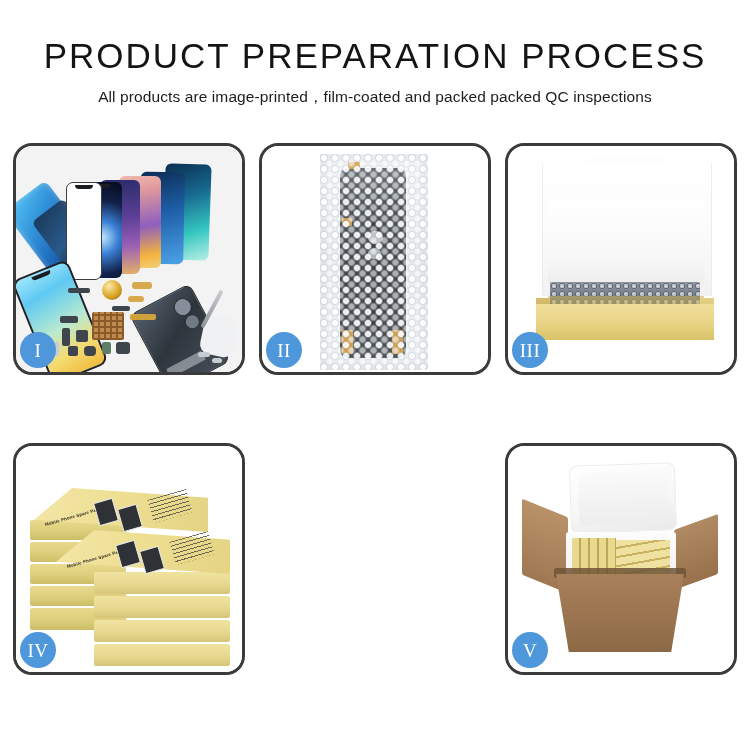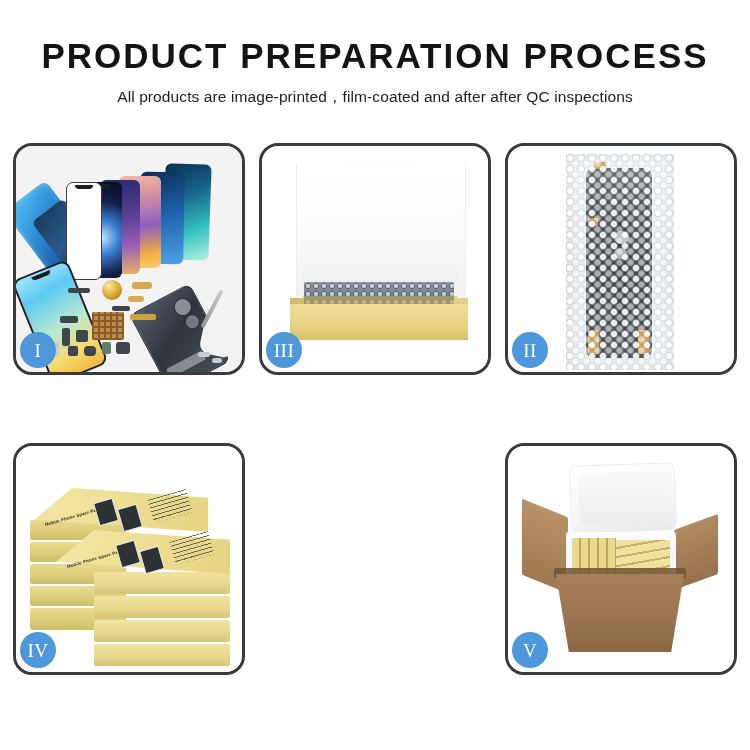--- a/index.html
+++ b/index.html
@@ -8,21 +8,21 @@
     background:#ffffff;
     font-family:"Liberation Sans","DejaVu Sans",sans-serif;
     overflow:hidden;
     position:relative;
   }
   .page{width:750px;height:750px;position:relative;}
 
   
   .header{position:absolute;left:0;top:38px;width:750px;text-align:center;}
   .title{
-    font-size:35px;font-weight:700;color:#141414;
+    font-size:35px;font-weight:400;color:#141414;
     letter-spacing:2.0px;line-height:1;
     font-family:"Liberation Sans","DejaVu Sans",sans-serif;
     white-space:nowrap;
   }
   .subtitle{
     margin-top:14px;font-size:15.5px;color:#1d1d1d;font-weight:400;
     letter-spacing:.1px;white-space:nowrap;
   }
 
   
@@ -210,21 +210,21 @@
   .c6-tape2{position:absolute;left:60px;top:146px;width:14px;height:16px;background:#a8855f;opacity:.8;}
   .c6-edge{position:absolute;left:96px;top:50px;width:2px;height:132px;background:#8a6c49;opacity:.5;}
 </style>
 </head>
 <body>
 
 <div class="page">
 
   <div class="header">
     <div class="title">PRODUCT PREPARATION PROCESS</div>
-    <div class="subtitle">All products are image-printed，film-coated and after after QC inspections</div>
+    <div class="subtitle">All products are image-printed，film-coated and packed packed QC inspections</div>
   </div>
 
   <div class="grid">
 
     <div class="row">
 
       <div class="panel">
         <div class="scene p1">
           <div class="blue-tilt"></div>
           <div class="blue-tilt2"></div>
@@ -269,52 +269,52 @@
           <div class="prt" style="left:100px;top:196px;width:14px;height:12px;border-radius:3px;"></div>
           <div class="prt gold" style="left:114px;top:168px;width:26px;height:6px;"></div>
           <div class="prt" style="left:96px;top:160px;width:18px;height:5px;"></div>
           <div class="prt lt" style="left:182px;top:206px;width:12px;height:5px;border-radius:3px;"></div>
           <div class="prt lt" style="left:196px;top:212px;width:10px;height:5px;border-radius:3px;"></div>
         </div>
         <div class="badge">I</div>
       </div>
 
       <div class="panel">
-        <div class="scene p3">
-          <div class="b3-lidtab"></div>
-          <div class="b3-lidback"></div>
-          <div class="b3-foam"></div>
-          <div class="b3-bubble"></div>
-          <div class="b3-inner"></div>
-          <div class="b3-left"></div>
-          <div class="b3-right"></div>
-          <div class="b3-front"></div>
-        </div>
-        <div class="badge">III</div>
-      </div>
-
-      <div class="panel">
         <div class="scene p2">
           <div class="bw-bag">
             <div class="scr-in">
               <div class="flexstrip"></div>
               <div class="conn"></div>
               <div class="conn2"></div>
             </div>
             <div class="tape" style="left:28px;top:8px;width:12px;height:7px;"></div>
             <div class="tape" style="left:22px;top:64px;width:10px;height:8px;"></div>
             <div class="tape" style="left:22px;top:176px;width:11px;height:24px;"></div>
             <div class="tape" style="left:72px;top:176px;width:11px;height:24px;"></div>
             <div class="bw-bubbles"></div>
             <div class="bw-bubbles b2"></div>
           </div>
         </div>
         <div class="badge">II</div>
       </div>
 
+      <div class="panel">
+        <div class="scene p3">
+          <div class="b3-lidtab"></div>
+          <div class="b3-lidback"></div>
+          <div class="b3-foam"></div>
+          <div class="b3-bubble"></div>
+          <div class="b3-inner"></div>
+          <div class="b3-left"></div>
+          <div class="b3-right"></div>
+          <div class="b3-front"></div>
+        </div>
+        <div class="badge">III</div>
+      </div>
+
     </div>
 
     <div class="row">
 
       <div class="panel">
         <div class="scene p4">
           <div class="stack">
 
             <div class="bx bx-side" style="left:4px;top:52px;width:96px;height:20px;"></div>
             <div class="bx bx-side" style="left:4px;top:74px;width:96px;height:20px;"></div>

